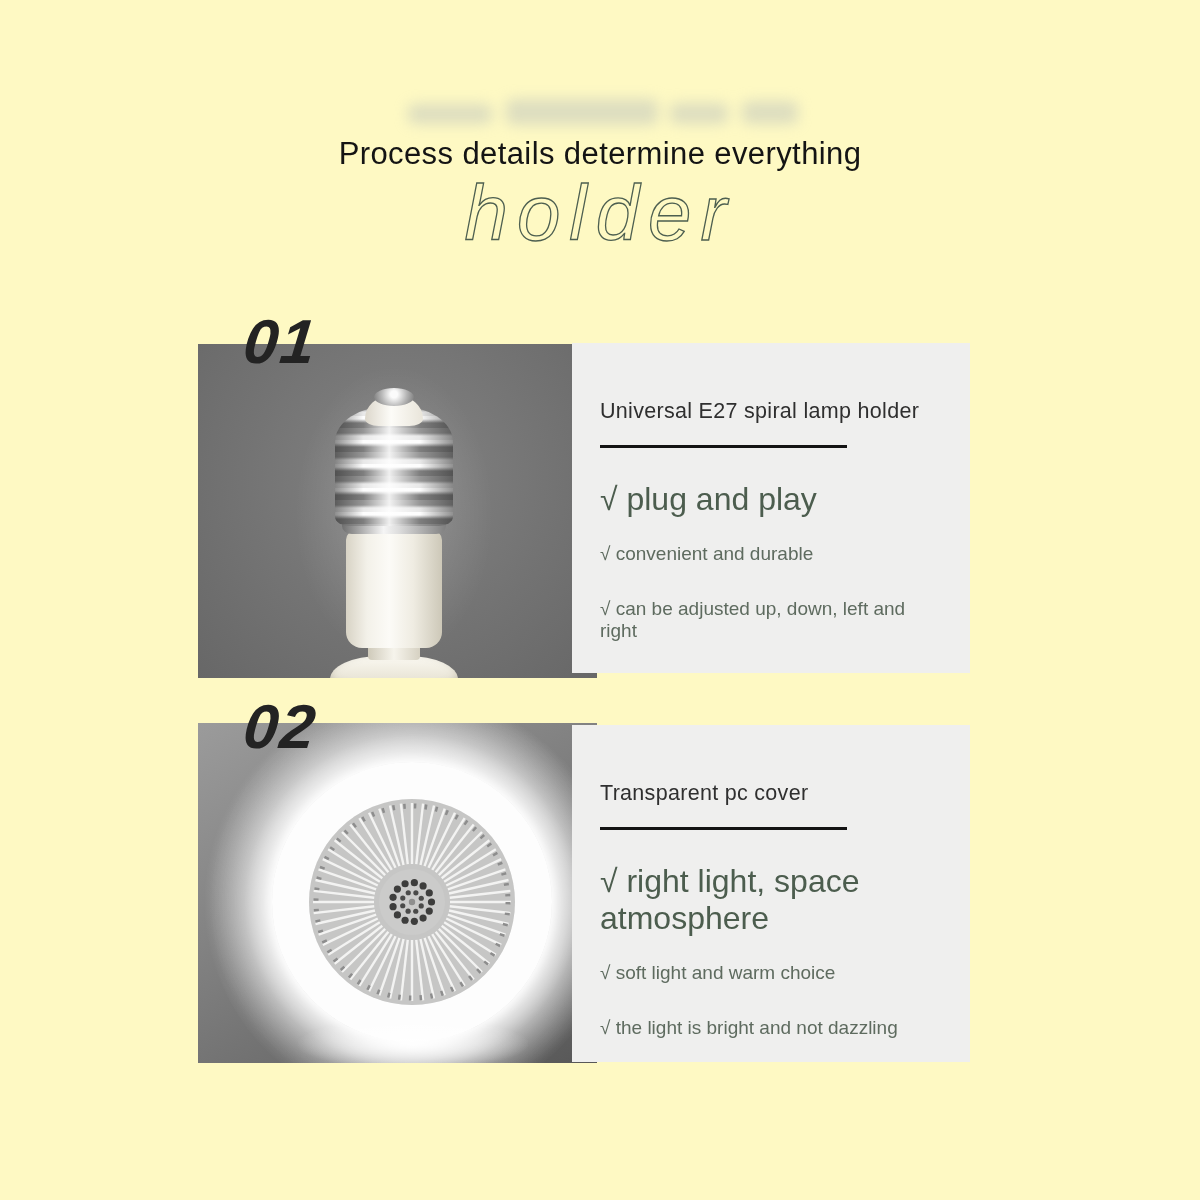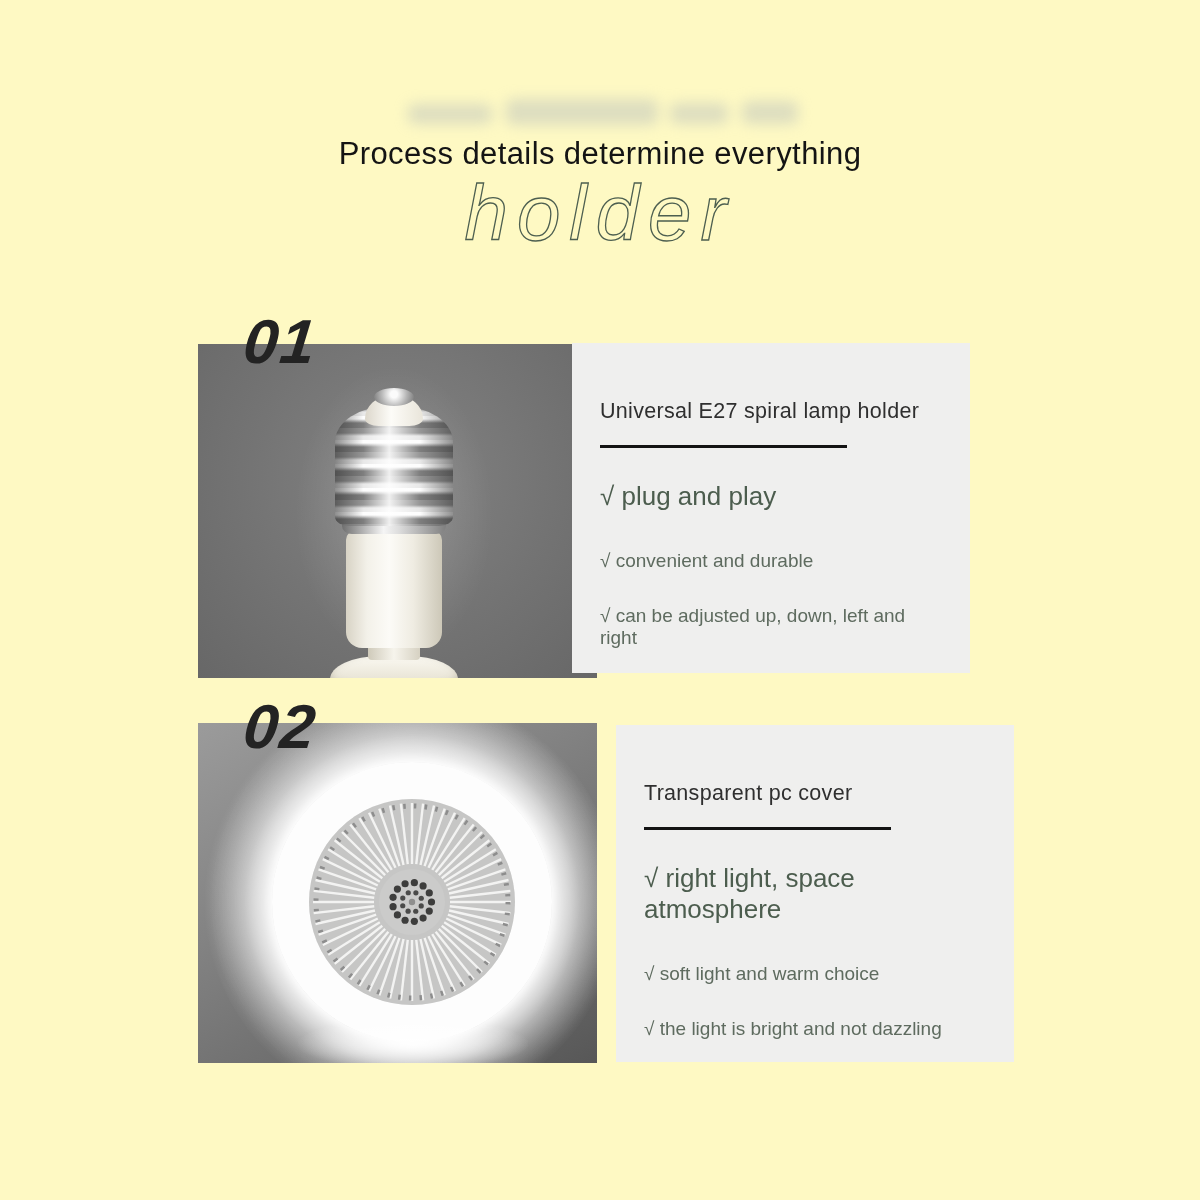--- a/index.html
+++ b/index.html
@@ -37,26 +37,26 @@
 
   .box-02{left:198px;top:723px;width:399px;height:340px;}
   .box-02 .img-clip{background:
       radial-gradient(circle at 54% 52%, rgba(255,255,255,.30) 0px, rgba(255,255,255,.30) 128px, rgba(255,255,255,0) 205px),
       linear-gradient(150deg,#9b9b9b 0%,#838383 38%,#6c6c6c 72%,#575757 100%);}
   .box-02 .section-number{left:46px;top:-27px;}
 
   .text-panel{position:absolute;background:#efefee;box-sizing:border-box;
       padding:56px 24px 0 28px;}
   .panel-01{left:572px;top:343px;width:398px;height:330px;}
-  .panel-02{left:616px;top:725px;width:398px;height:337px;}
+  .panel-02{left:572px;top:725px;width:398px;height:337px;}
   .panel-title{margin:0;font-size:21.5px;font-weight:400;color:#2f2f2f;letter-spacing:.3px;}
   .panel-underline{width:247px;height:3px;background:#131313;margin-top:21px;}
   .point{margin:0;color:#5e6b5f;}
-  .point-big{margin-top:33px;font-size:26px;color:#4c5d4e;}
-  .point-mid{margin-top:38px;font-size:19px;}
+  .point-big{margin-top:33px;font-size:32px;color:#4c5d4e;}
+  .point-mid{margin-top:25px;font-size:19px;}
   .point-small{margin-top:33px;font-size:19px;}
   .bulb-glow{position:absolute;left:96px;top:20px;width:200px;height:300px;
       background:radial-gradient(ellipse at center, rgba(255,255,255,.18), rgba(255,255,255,0) 70%);}
   .bulb-tipcap{position:absolute;left:176px;top:44px;width:40px;height:18px;border-radius:50%;
       background:radial-gradient(circle at 50% 35%, #fbfbfb 15%, #b5b5b5 55%, #6f6f6f 100%);}
   .bulb-ceramic{position:absolute;left:167px;top:52px;width:58px;height:30px;
       border-radius:45% 45% 25% 25% / 80% 80% 25% 25%;
       background:linear-gradient(90deg,#dcd7cb 0%,#fdfcf8 45%,#e9e5da 100%);}
   .bulb-screw{position:absolute;left:137px;top:62px;width:118px;height:120px;
       border-radius:46% 46% 12% 12% / 30% 30% 8% 8%;

